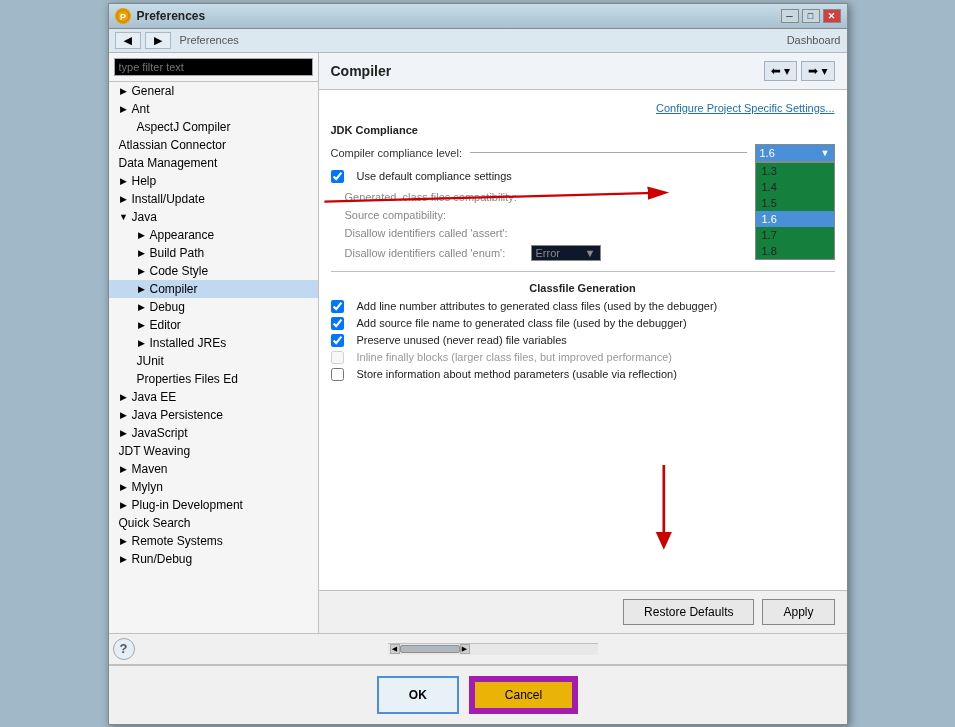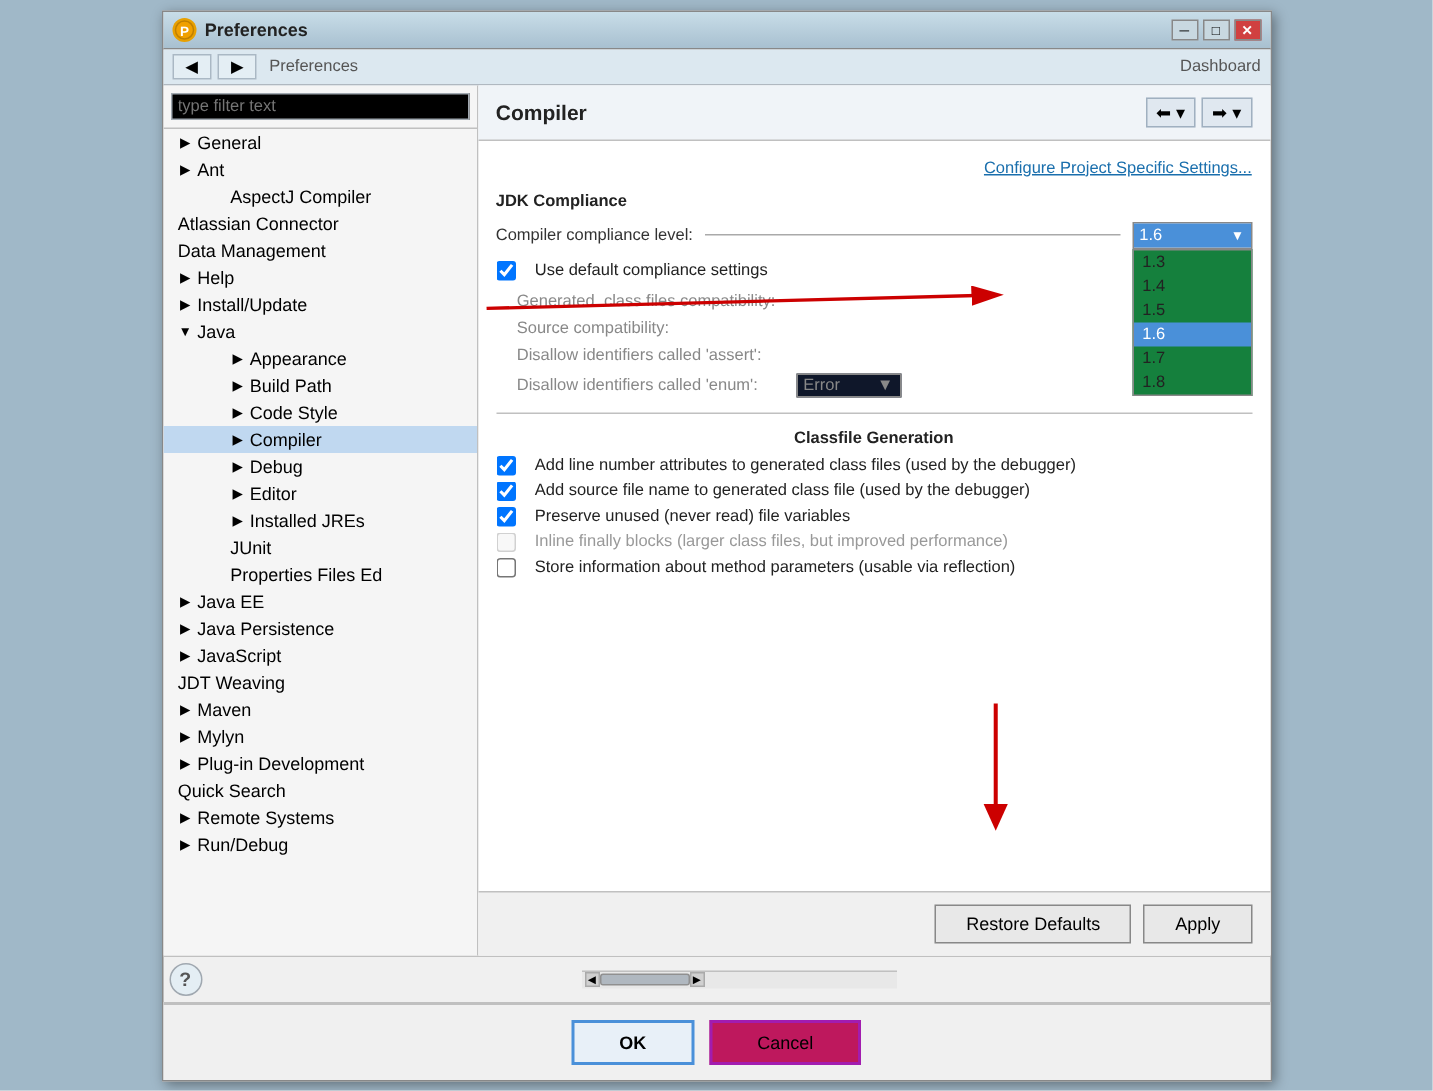--- a/index.html
+++ b/index.html
@@ -115,21 +115,21 @@
     .tree-item.selected { background: #c0d8f0; }
     .tree-arrow {
       width: 10px;
       height: 10px;
       display: inline-flex;
       align-items: center;
       justify-content: center;
       font-size: 9px;
     }
     .tree-child {
-      padding-left: 45px;
+      padding-left: 28px;
     }
     .right-panel {
       flex: 1;
       display: flex;
       flex-direction: column;
       background: white;
     }
     .panel-header {
       padding: 8px 12px;
       border-bottom: 1px solid #c0c0c0;
@@ -298,22 +298,22 @@
     .dialog-footer {
       padding: 10px 12px;
       border-top: 2px solid #c0c0c0;
       display: flex;
       justify-content: center;
       gap: 10px;
       background: #f0f0f0;
     }
     .dialog-btn {
       padding: 6px 30px;
-      border: 2px solid #a21caf;
-      background: #be185d;
+      border: 6px solid #a21caf;
+      background: #eab308;
       cursor: pointer;
       font-size: 12px;
     }
     .dialog-btn.ok-btn {
       border: 2px solid #4a90d9;
       background: #e8f0f8;
       font-weight: bold;
     }
     .scrollbar-h-track {
       height: 12px;

